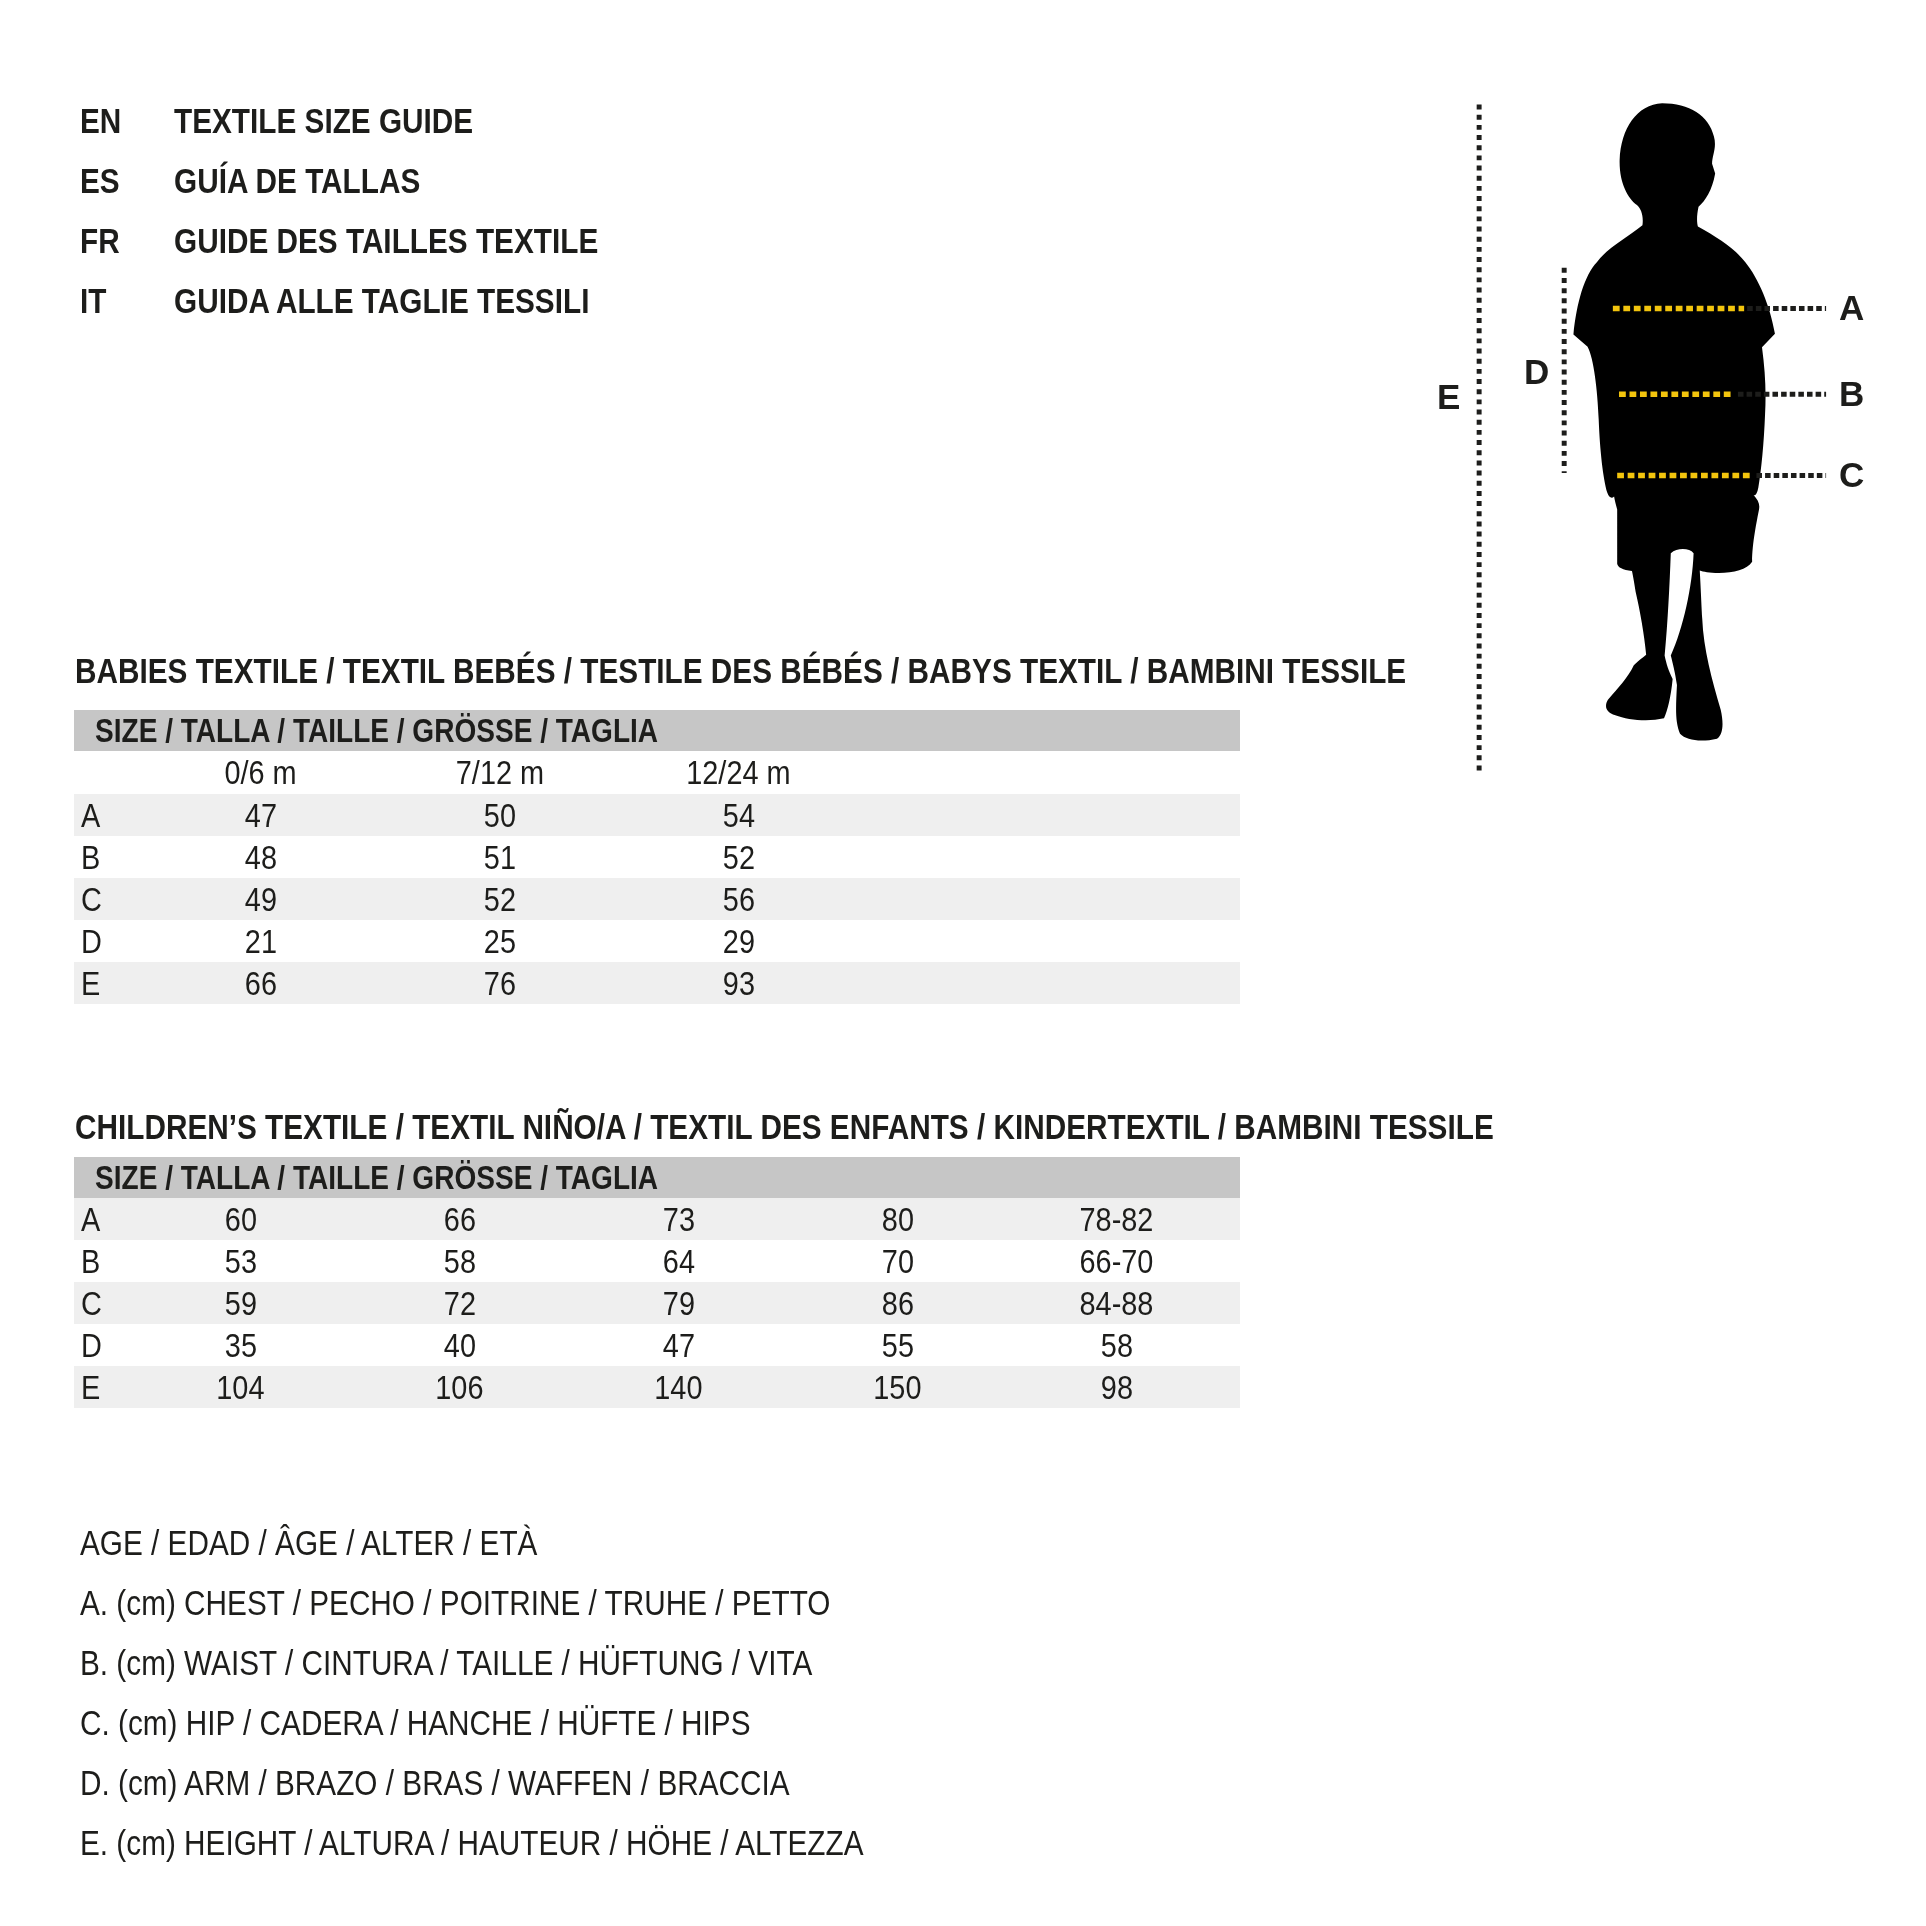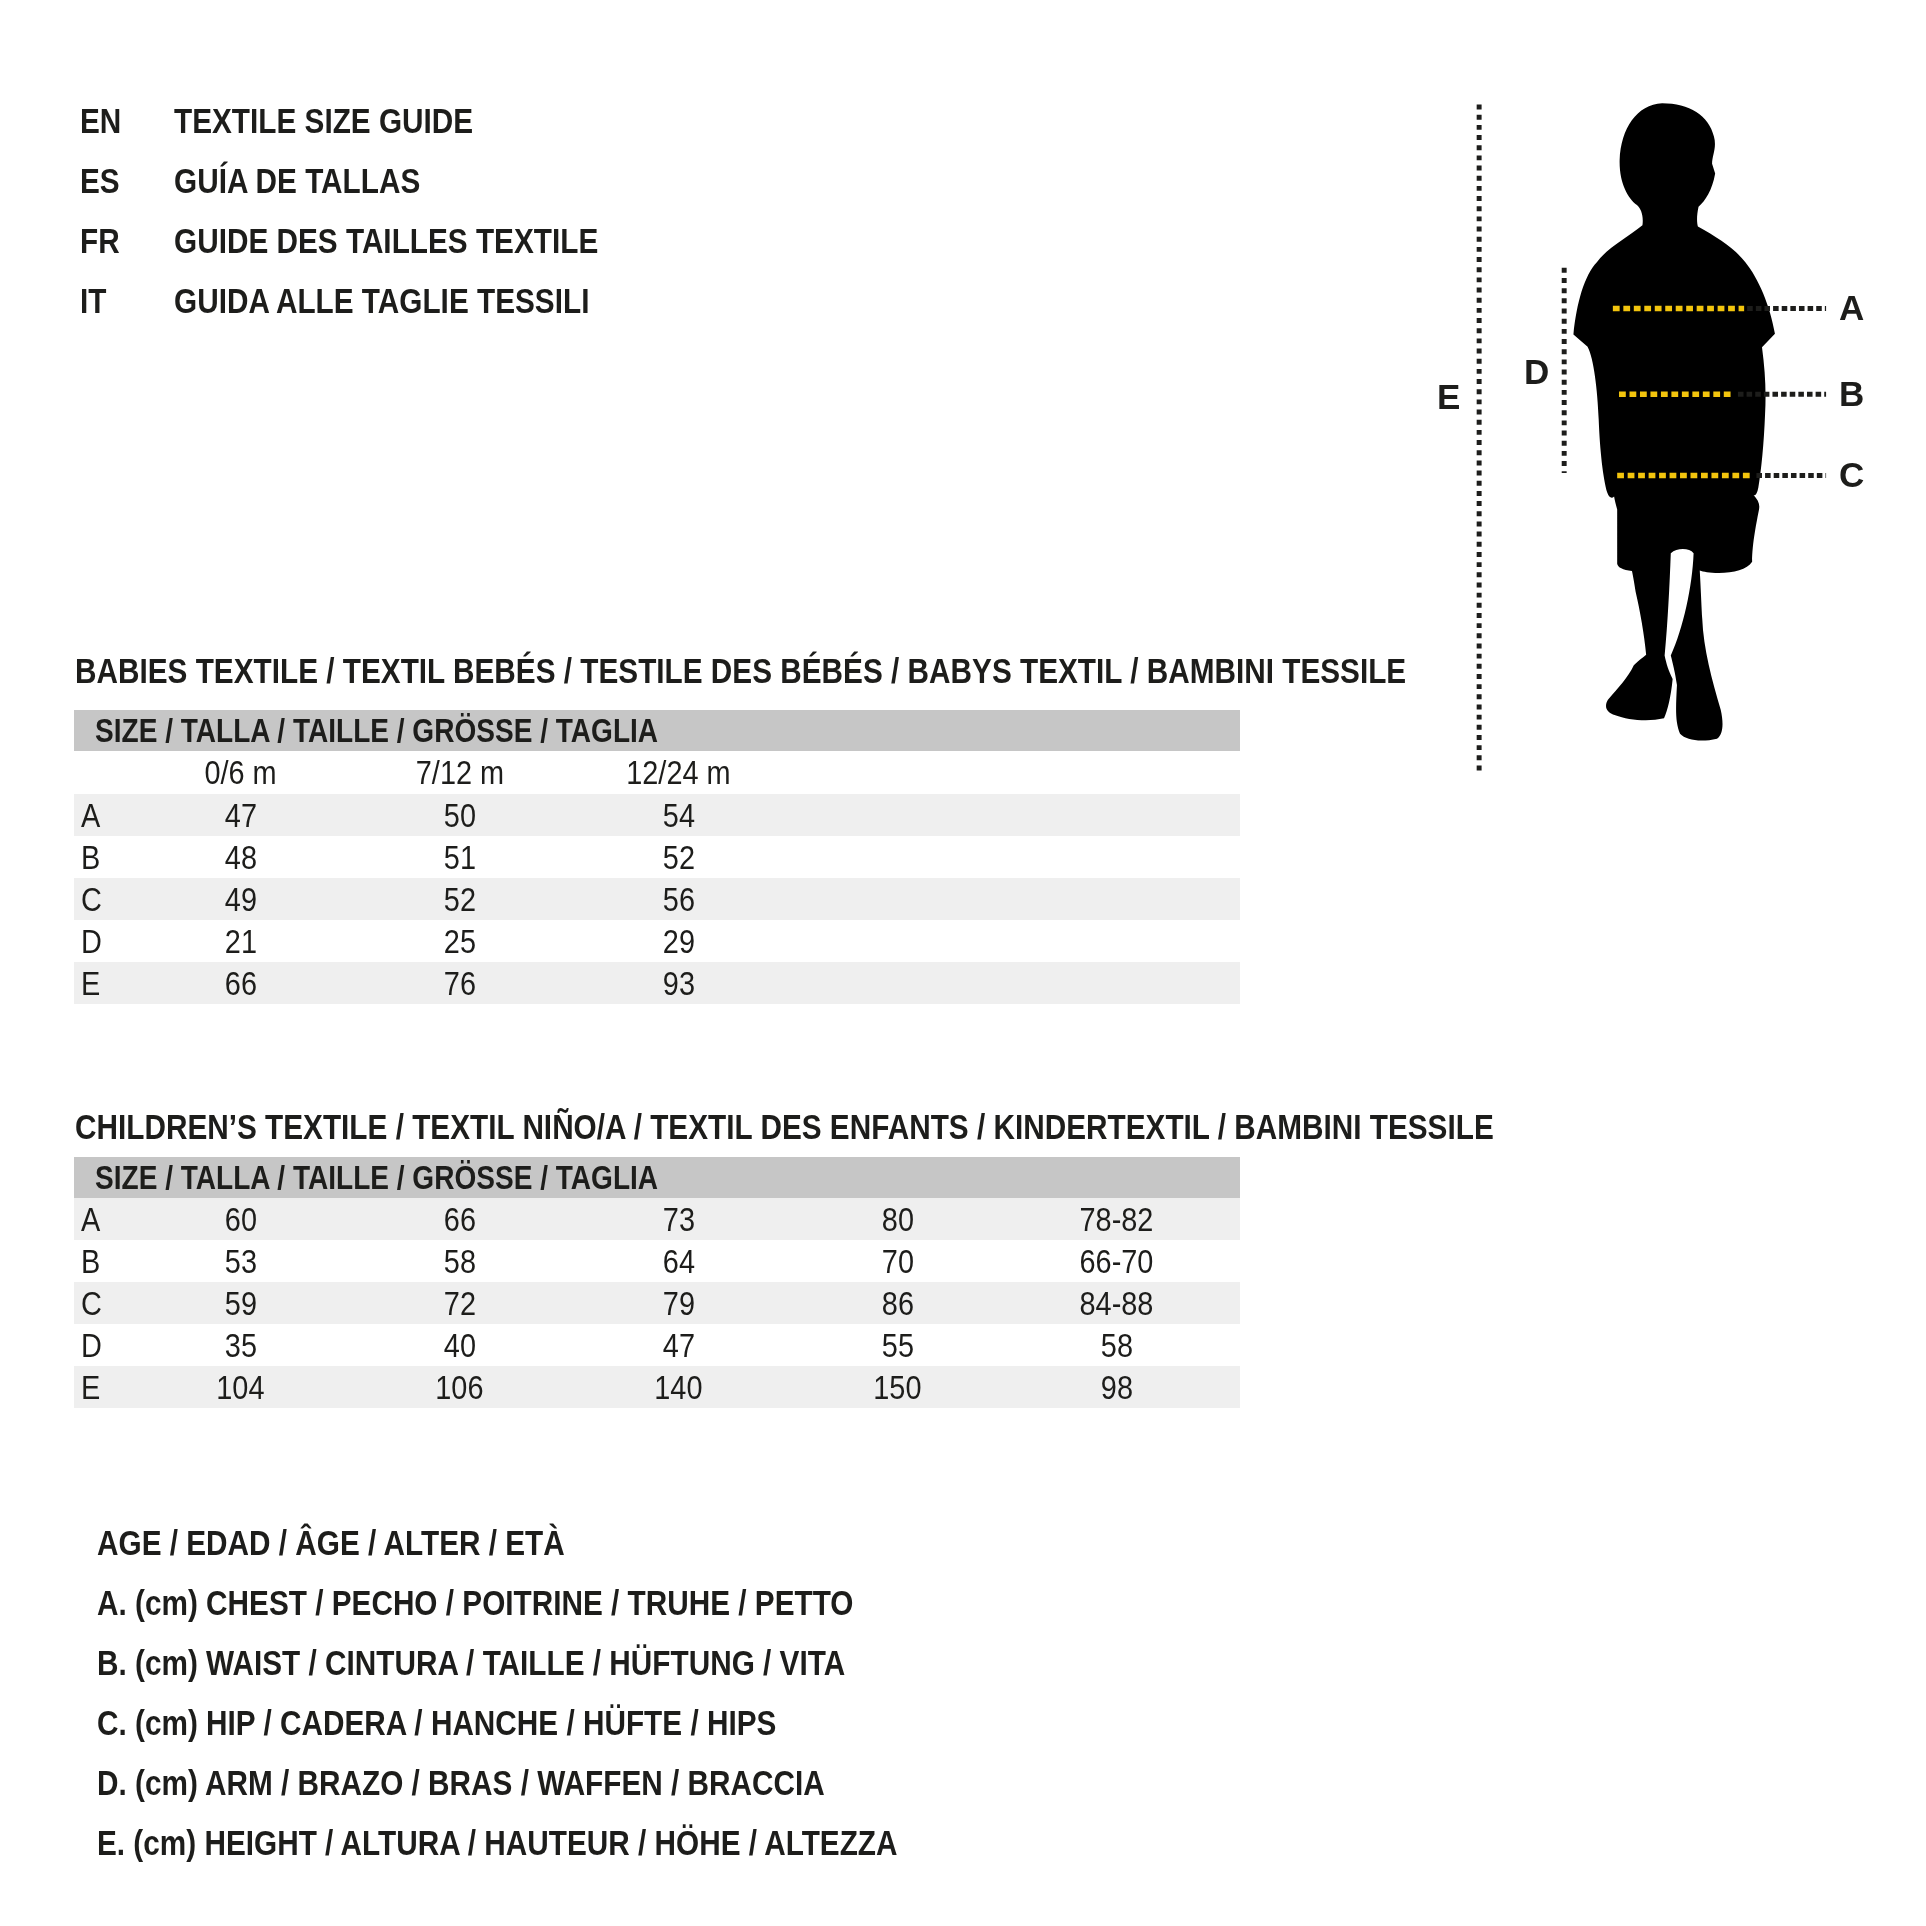--- a/index.html
+++ b/index.html
@@ -31,28 +31,28 @@
   .figlab { position:absolute; font-size:35px; font-weight:700; }
 
   
   .sect-title { position:absolute; left:75px; font-size:35px; font-weight:700; }
 
   
   .table { position:absolute; left:74px; width:1166px; font-size:34px; }
   .size-bar { height:41px; background:var(--header-bg); display:flex; align-items:center; padding-left:21px; font-size:33px; font-weight:700; }
   .trow { display:grid; align-items:center; height:42px; }
   .trow.colhead { height:43px; }
-  .babies-grid { grid-template-columns:57px 219px 219px 219px 1fr; }
+  .babies-grid { grid-template-columns:57px 219px 219px 219px 1fr;gap:20px; }
   .children-grid { grid-template-columns:57px 219px 219px 219px 219px 219px 1fr; }
   .trow .lab { padding-left:7.4px; text-align:left; }
   .trow .c { text-align:center; }
   .trow.stripe { background:var(--row-stripe); }
 
   
-  .legend { position:absolute; left:80px; top:1513px; font-size:35px; font-weight:700;margin-left:17px; }
+  .legend { position:absolute; left:80px; top:1513px; font-size:35px; font-weight:400; }
   .legrow { display:flex; height:60px; align-items:center; }
 </style>
 </head>
 <body>
 
 <div class="lang">
   <div class="lrow">
     <div class="lcode"><span class="cx">EN</span></div>
     <div><span class="cx">TEXTILE SIZE GUIDE</span></div>
   </div>

